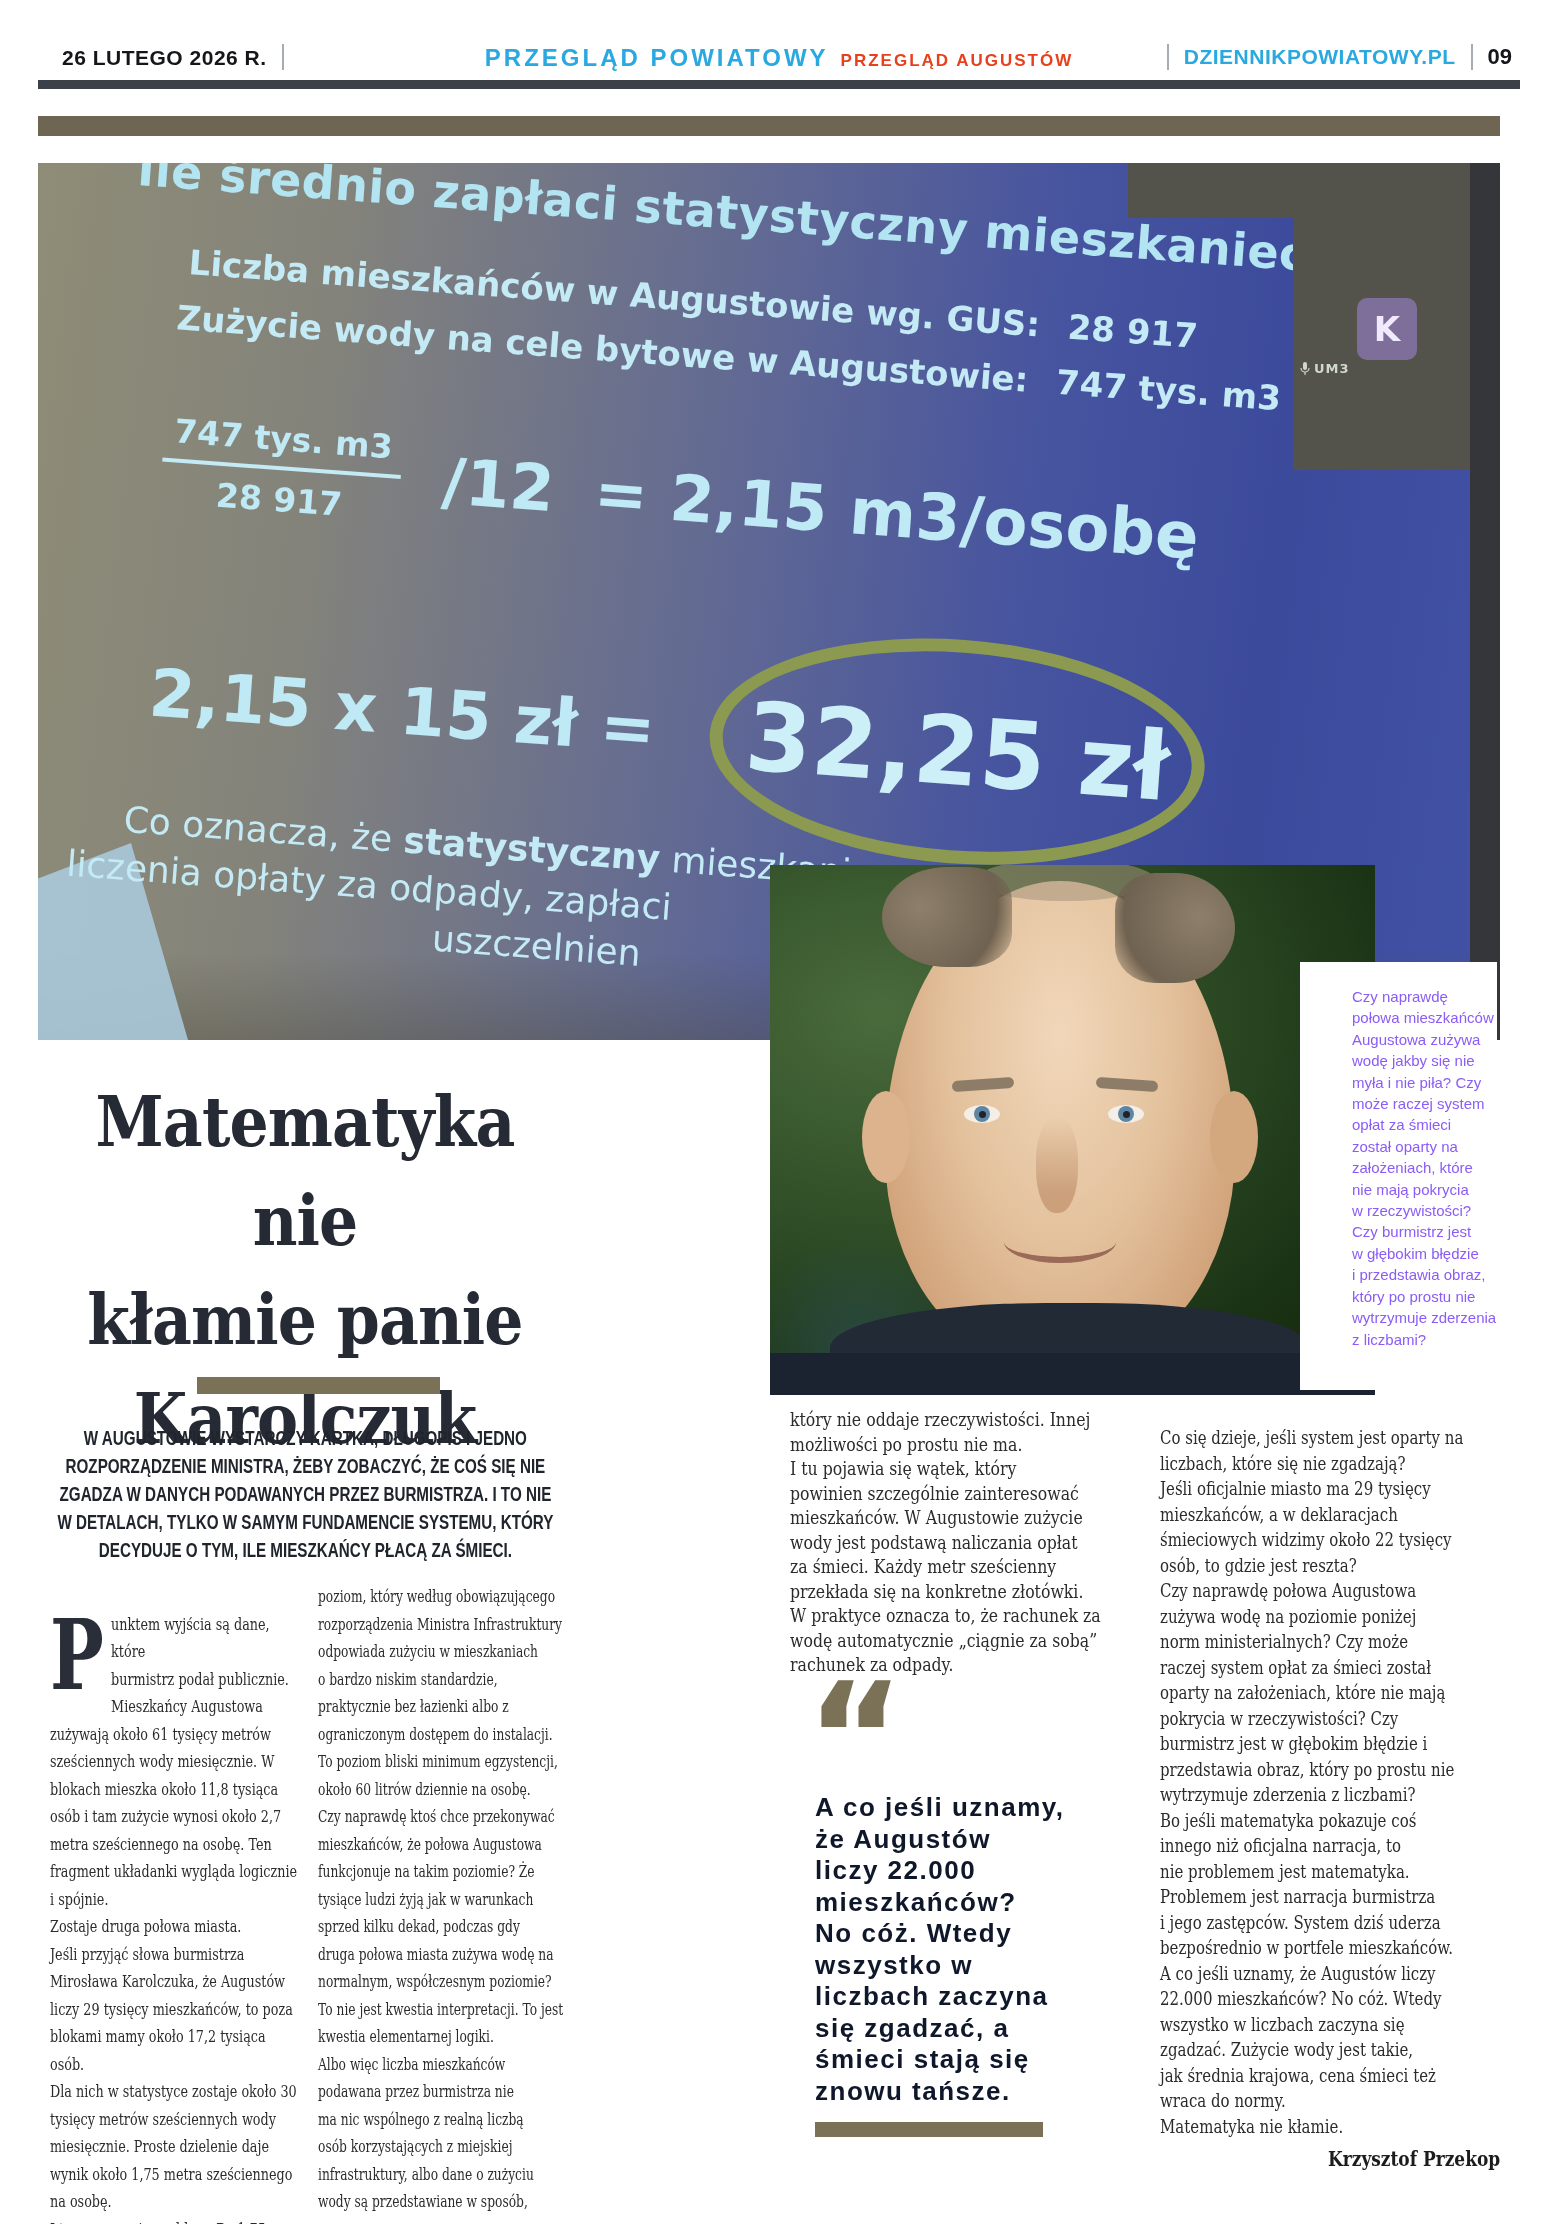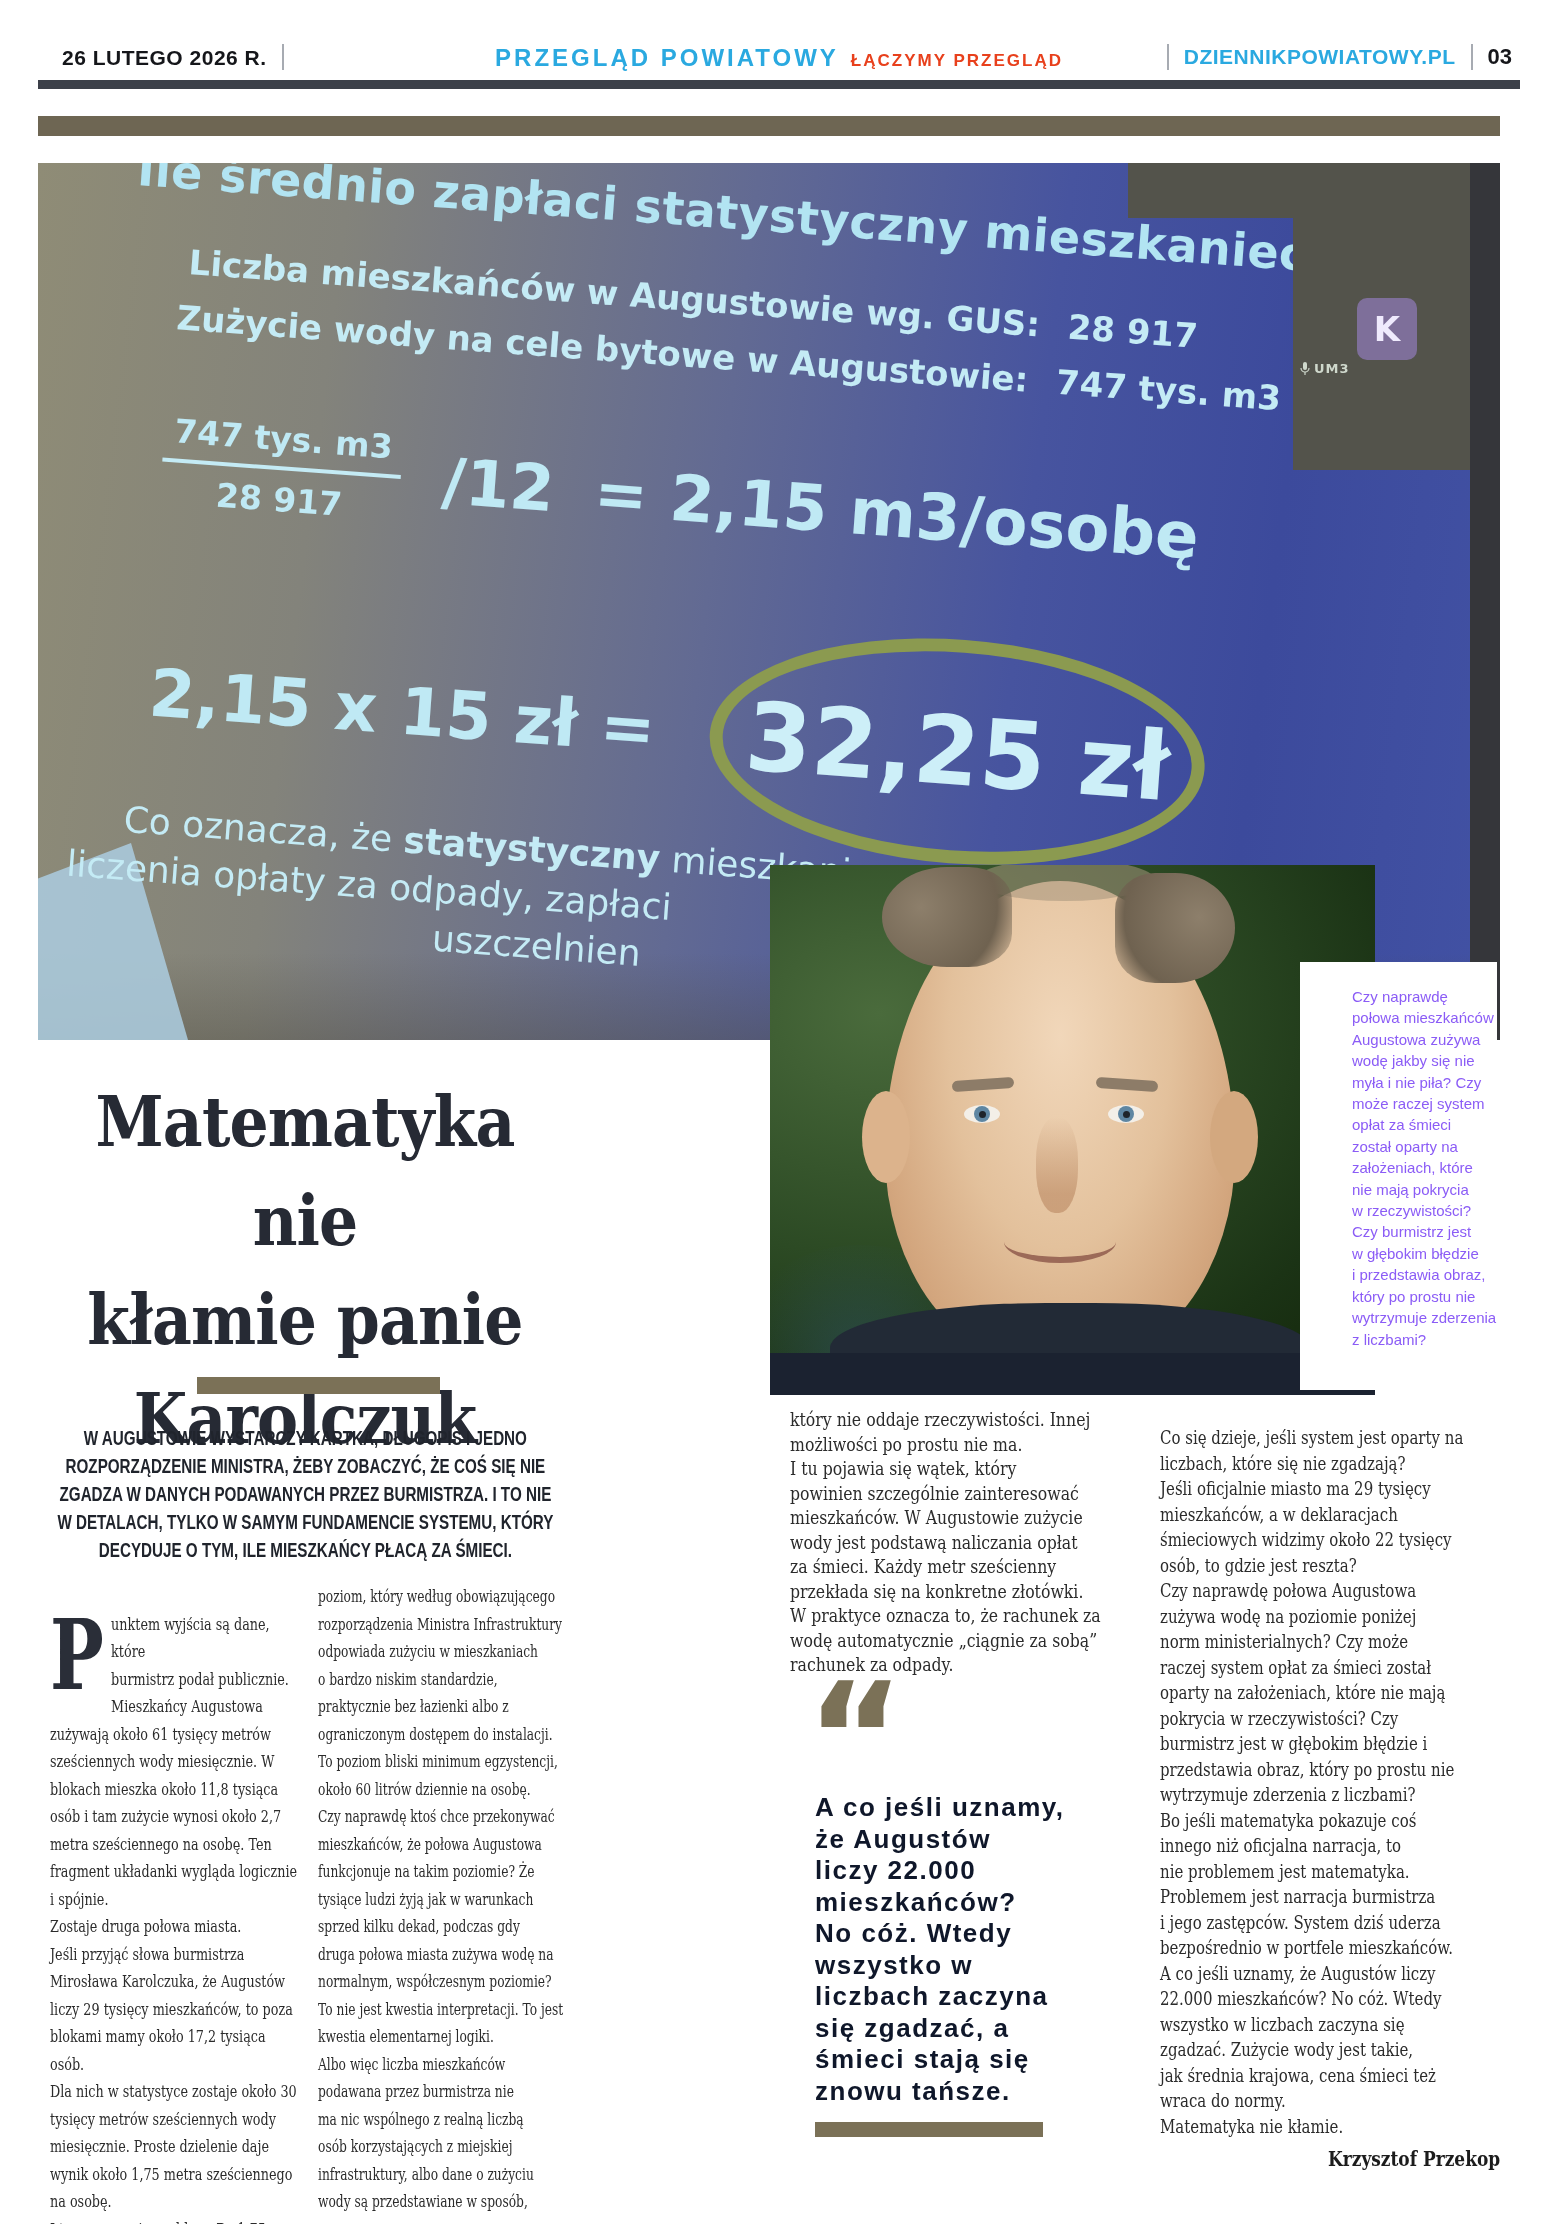--- a/index.html
+++ b/index.html
@@ -119,28 +119,28 @@
 </head>
 <body>
 
 <div class="page">
 
   <div class="abs hdr-date">26 LUTEGO 2026 R.</div>
   <div class="abs vsep" style="left:282px;top:44px;"></div>
 
   <div class="abs hdr-brand-wrap">
     <span class="hdr-brand" style="color:#2aa9e0;">PRZEGLĄD POWIATOWY</span>
-    <span class="hdr-tagline" style="color:#e8401c;">ŁĄCZYMY PRZEGLĄD</span>
+    <span class="hdr-tagline" style="color:#e8401c;">PRZEGLĄD AUGUSTÓW</span>
   </div>
 
   <div class="abs hdr-right">
     <span class="vsep"></span>
     <span class="hdr-site" style="color:#2aa9e0;">DZIENNIKPOWIATOWY.PL</span>
     <span class="vsep"></span>
-    <span class="hdr-page">03</span>
+    <span class="hdr-page">09</span>
   </div>
 
   <div class="abs hdr-rule"></div>
   <div class="abs brown-band"></div>
 
   <div class="abs slide">
     <div class="abs slide-shade"></div>
     <div class="abs wedge"></div>
 
     <div class="abs slide-rot">

